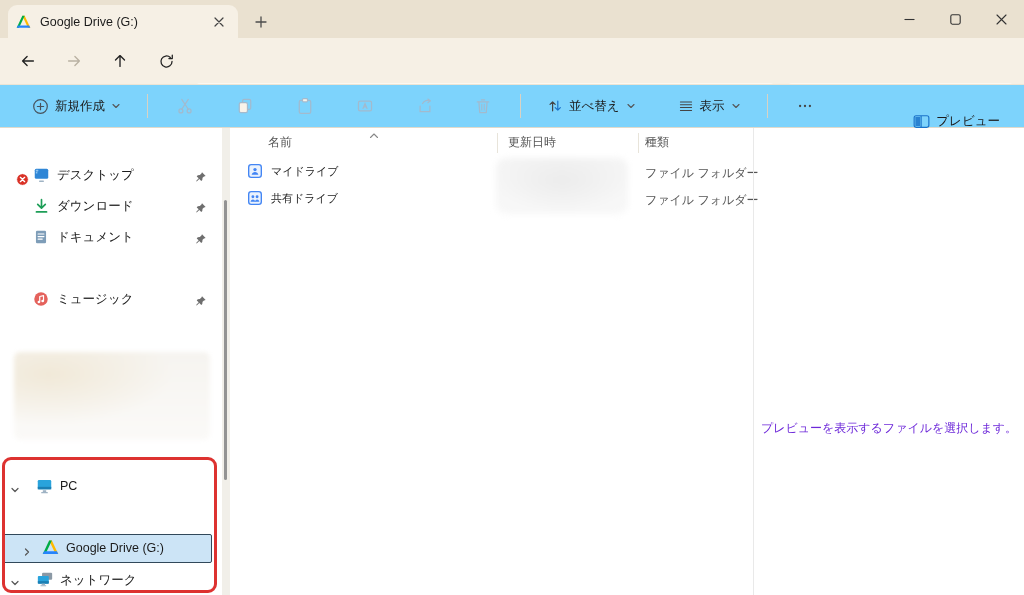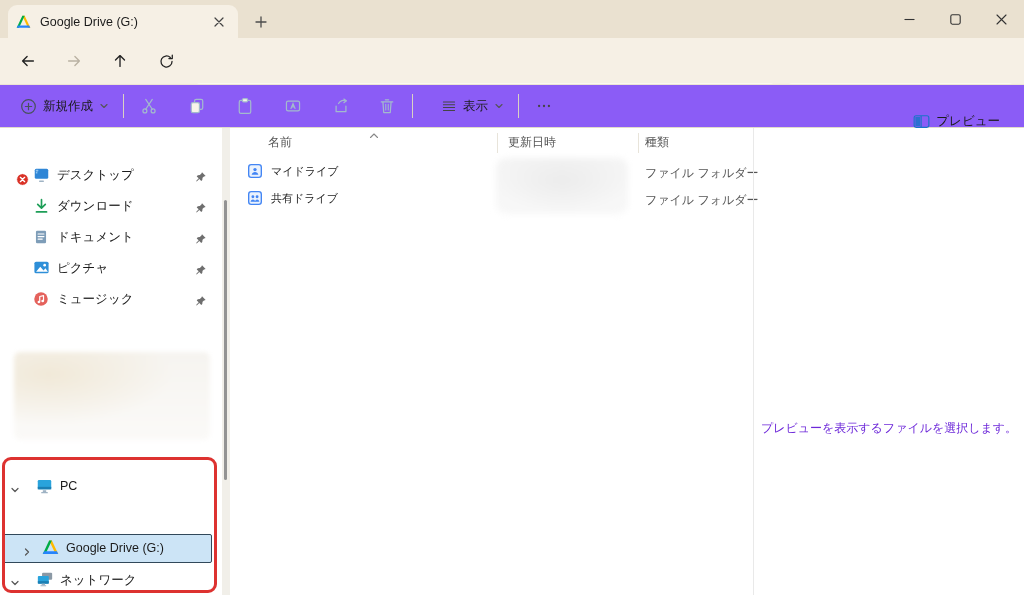--- a/index.html
+++ b/index.html
@@ -20,23 +20,23 @@
   .navbtn{position:absolute;top:8px;width:32px;height:30px;display:flex;align-items:center;justify-content:center;border-radius:4px;}
   .breadcrumb{position:absolute;left:196px;top:45px;width:578px;height:30px;background:#fbf8f1;
       border-radius:4px;display:flex;align-items:center;padding:0 10px;box-sizing:border-box;gap:4px;}
   .crumb{font-size:12.5px;color:#1b1b1b;padding:3px 8px;border-radius:4px;white-space:nowrap;}
   .searchbox{position:absolute;left:788px;top:45px;width:225px;height:30px;background:#fbf8f1;
       border-radius:4px;border-bottom:1px solid #c0b9ab;display:flex;align-items:center;padding:0 8px;box-sizing:border-box;}
   .searchbox input{flex:1;border:none;outline:none;background:transparent;font-size:12px;color:#333;
       font-family:"Liberation Sans","DejaVu Sans",sans-serif;}
   .searchbox input::placeholder{color:#767676;}
   
-  .toolbar{position:absolute;left:0;top:84px;width:1024px;height:44px;background:#8b5cf6;
+  .toolbar{position:absolute;left:0;top:84px;width:1024px;height:44px;background:#7dd3fc;
       border-top:1px solid #ece4d4;border-bottom:1px solid #e1dacb;box-sizing:border-box;
-      display:flex;align-items:center;}
+      display:flex;align-items:center;gap:12px;}
   .tbtn{display:flex;align-items:center;gap:6px;padding:6px 8px;border-radius:4px;font-size:12.5px;color:#1b1b1b;white-space:nowrap;}
   .tbtn-icononly{width:38px;height:32px;display:flex;align-items:center;justify-content:center;border-radius:4px;}
   .tsep{width:1px;height:24px;background:#d9d2c3;margin:0 6px;}
   .preview-toggle{position:absolute;right:16px;top:6px;margin-top:16px;}
   
   .content{position:absolute;left:0;top:128px;width:1024px;height:467px;background:#fff;}
   .sidebar{position:absolute;left:0;top:0;width:222px;height:467px;}
   .qitem{position:absolute;left:4px;width:214px;height:30px;display:flex;align-items:center;border-radius:4px;}
   .qitem .ic{position:absolute;left:29px;top:7px;}
   .qitem .lbl{position:absolute;left:53px;font-size:12.5px;color:#1b1b1b;white-space:nowrap;}
@@ -220,20 +220,32 @@
     </div>
     <div class="tbtn-icononly" style="margin-left:8px">
       <svg width="18" height="18" viewBox="0 0 22 22">
           <path d="M4 6h14M9 3.5h4" stroke="#a3bacd" stroke-width="1.5" stroke-linecap="round"></path>
           <path d="M6 6l1 13h8l1-13" fill="none" stroke="#a3bacd" stroke-width="1.5" stroke-linejoin="round"></path>
           <path d="M9.5 9v7M12.5 9v7" stroke="#a3bacd" stroke-width="1.3" stroke-linecap="round"></path>
         </svg>
     </div>
     <div class="tsep"></div>
 
+    <div class="tbtn">
+      <span style="display:flex">
+        <svg width="16" height="16" viewBox="0 0 20 20">
+            <path d="M7 16V5M3.8 8L7 4.8 10.2 8" fill="none" stroke="#444" stroke-width="1.5" stroke-linecap="round" stroke-linejoin="round"></path>
+            <path d="M13.5 4v11M10.3 12l3.2 3.2 3.2-3.2" fill="none" stroke="#1a73c9" stroke-width="1.5" stroke-linecap="round" stroke-linejoin="round"></path>
+          </svg>
+      </span>
+      <span>並べ替え</span>
+      <svg width="10" height="10" viewBox="0 0 10 10">
+          <path d="M2 3.5l3 3 3-3" fill="none" stroke="#555" stroke-width="1.1" stroke-linecap="round" stroke-linejoin="round"></path>
+        </svg>
+    </div>
     <div class="tbtn" style="margin-left:14px">
       <span style="display:flex">
         <svg width="16" height="16" viewBox="0 0 20 20">
             <path d="M3 5h14M3 8.5h14M3 12h14M3 15.5h14" stroke="#444" stroke-width="1.3" stroke-linecap="round"></path>
           </svg>
       </span>
       <span>表示</span>
       <svg width="10" height="10" viewBox="0 0 10 10">
           <path d="M2 3.5l3 3 3-3" fill="none" stroke="#555" stroke-width="1.1" stroke-linecap="round" stroke-linejoin="round"></path>
         </svg>
@@ -309,35 +321,20 @@
             </svg>
         </span>
         <span class="lbl">ドキュメント</span>
         <span class="pin">
           <svg width="12" height="12" viewBox="0 0 14 14">
               <path d="M8.2 1.6l4.2 4.2-1.9.5-1.7 1.7-.3 2.4-1.2 1.2-2.3-2.3-3 3-.7-.7 3-3L2 6.3l1.2-1.2 2.4-.3 1.7-1.7z" fill="#6e6e6e"></path>
             </svg>
         </span>
       </div>
 
-      <div class="qitem" style="top:125px">
-        <span class="ic">
-          <svg width="17" height="15" viewBox="0 0 20 18">
-              <rect x="1.5" y="2" width="17" height="14" rx="2" fill="#2e8fd8"></rect>
-              <circle cx="13.8" cy="6.2" r="1.6" fill="#fff"></circle>
-              <path d="M3.5 14l5-6 4 4.5 2.2-2.5 3 4z" fill="#fff"></path>
-            </svg>
-        </span>
-        <span class="lbl">ピクチャ</span>
-        <span class="pin">
-          <svg width="12" height="12" viewBox="0 0 14 14">
-              <path d="M8.2 1.6l4.2 4.2-1.9.5-1.7 1.7-.3 2.4-1.2 1.2-2.3-2.3-3 3-.7-.7 3-3L2 6.3l1.2-1.2 2.4-.3 1.7-1.7z" fill="#6e6e6e"></path>
-            </svg>
-        </span>
-      </div>
 
       <div class="qitem" style="top:156px">
         <span class="ic">
           <svg width="16" height="16" viewBox="0 0 19 19">
               <circle cx="9.5" cy="9.5" r="8" fill="#e4625c"></circle>
               <path d="M8 13V6.5l4.5-1V12" fill="none" stroke="#fff" stroke-width="1.4" stroke-linecap="round" stroke-linejoin="round"></path>
               <circle cx="6.9" cy="13" r="1.5" fill="#fff"></circle>
               <circle cx="11.4" cy="12" r="1.5" fill="#fff"></circle>
             </svg>
         </span>

